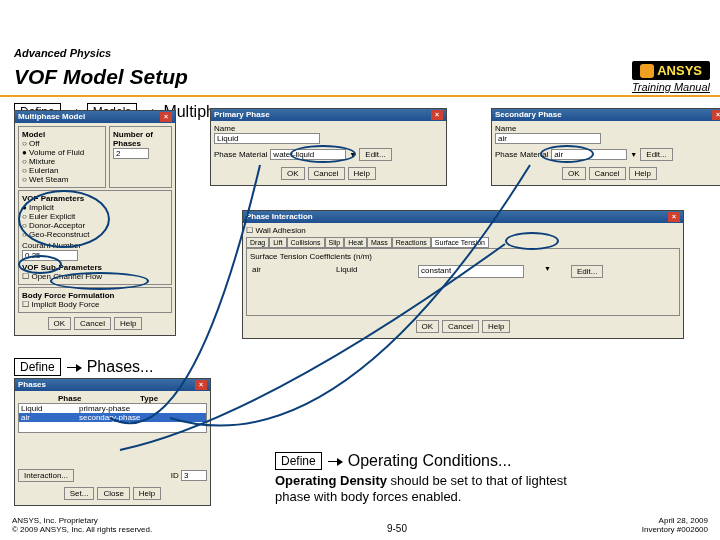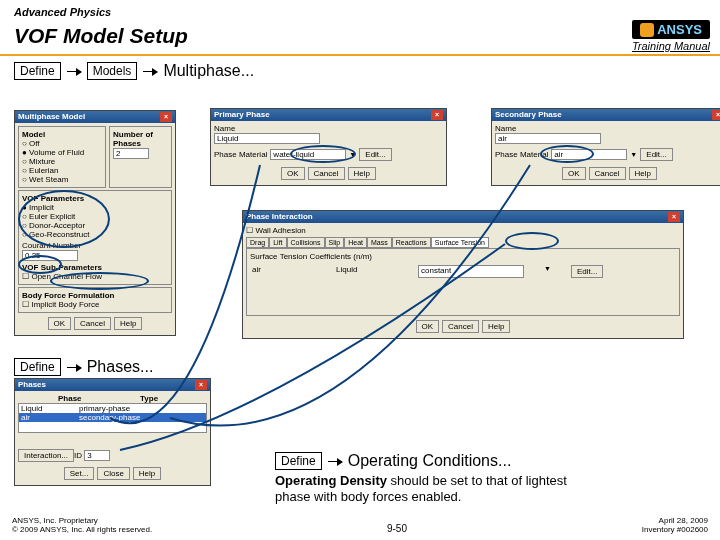--- a/index.html
+++ b/index.html
@@ -6,20 +6,21 @@
     margin: 0;
     font-family: Arial, sans-serif;
     background: #fff;
     width: 720px;
     height: 540px;
     position: relative;
     overflow: hidden;
   }
   .header {
     padding: 6px 14px 2px;
+    margin-top: 41px;
   }
   .header-subtitle {
     font-size: 11px;
     font-style: italic;
     font-weight: bold;
     color: #000;
   }
   .title-row {
     display: flex;
     justify-content: space-between;
@@ -31,21 +32,21 @@
     font-weight: bold;
     font-style: italic;
   }
   .logo-box {
     display: flex;
     flex-direction: column;
     align-items: flex-end;
   }
   .logo {
     background: #000;
-    color: #7dd3fc;
+    color: #fde047;
     padding: 2px 8px;
     font-size: 13px;
     font-weight: bold;
     border-radius: 2px;
     display: flex;
     align-items: center;
     gap: 3px;
   }
   .logo-swirl {
     width: 14px;
@@ -371,21 +372,21 @@
     <div class="list" style="height:28px;">
       <div class="list-row">
         <span style="width:58px;">Liquid</span>
         <span>primary-phase</span>
       </div>
       <div class="list-row sel">
         <span style="width:58px;">air</span>
         <span>secondary-phase</span>
       </div>
     </div>
-    <div style="display:flex; margin-top:16px; align-items:center;">
+    <div style="display:flex; justify-content:space-between; margin-top:36px; align-items:center;">
       <span class="btn">Interaction...</span>
       <div>
         <span>ID</span>
         <span class="input" style="width:20px;">3</span>
       </div>
     </div>
     <div class="btn-row" style="margin-top:3px;">
       <span class="btn">Set...</span>
       <span class="btn">Close</span>
       <span class="btn">Help</span>

